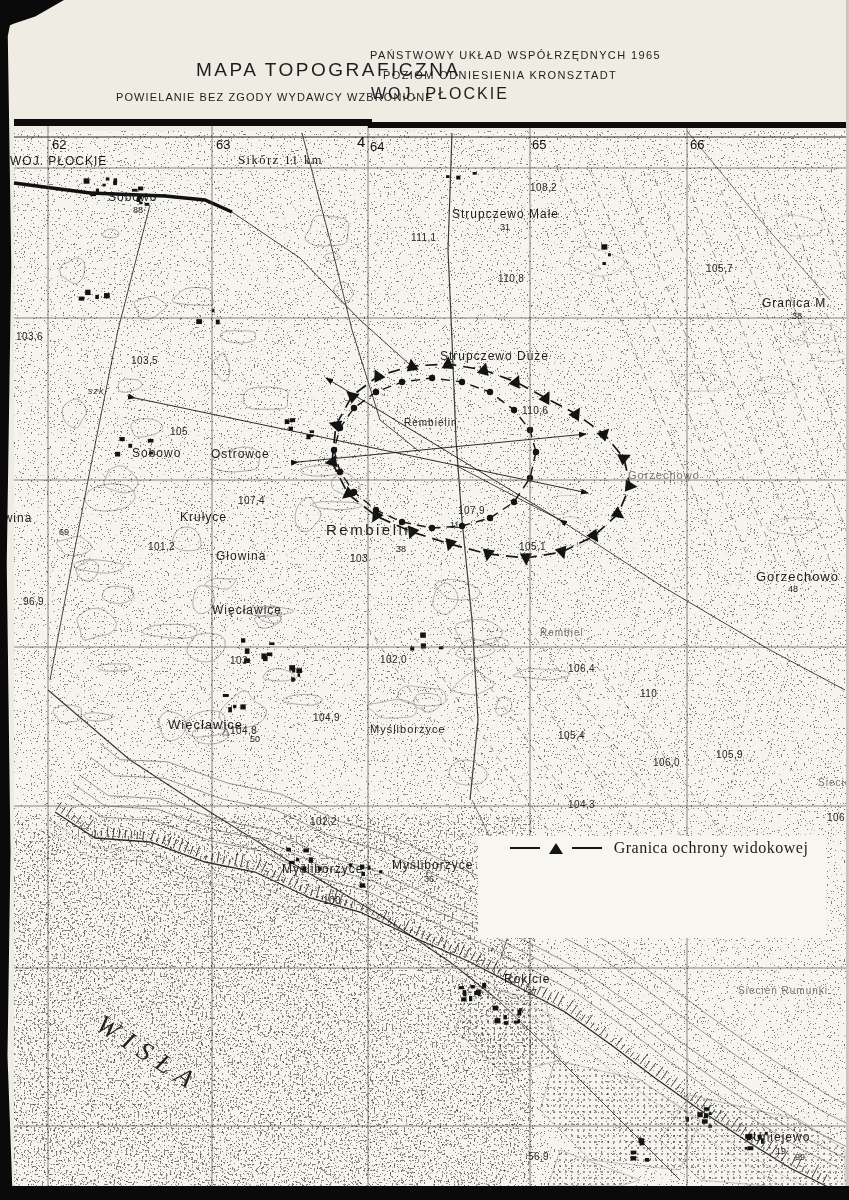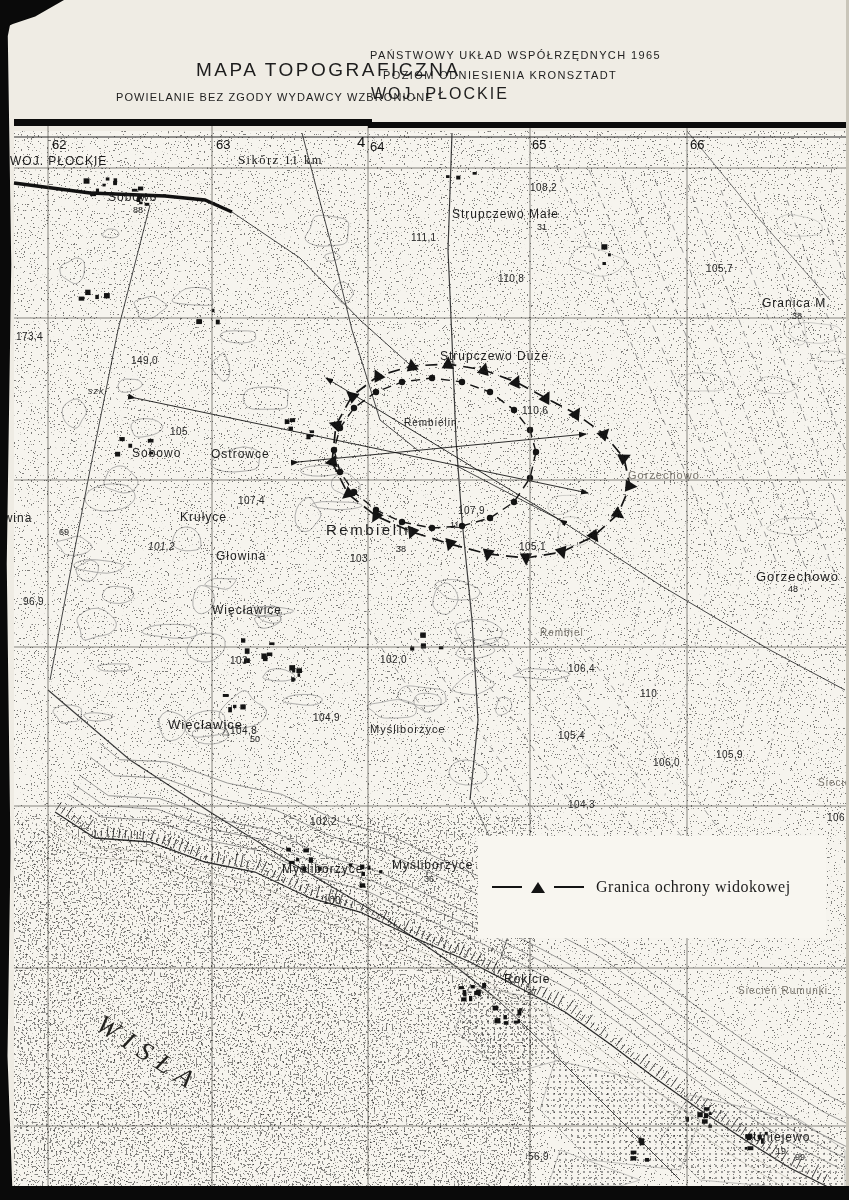--- a/index.html
+++ b/index.html
@@ -25,21 +25,21 @@
   .faint{font-size:10px;color:#77736b;letter-spacing:1px;}
   .it{font-style:italic;font-size:9px;color:#333;}
   .gridnum{font-size:13px;color:#101010;letter-spacing:0;}
   .gridnum-lg{font-size:15px;color:#101010;}
   .marginlbl{font-size:12px;color:#1a1a1a;letter-spacing:1px;}
   .margin-serif{font-size:12.5px;color:#1a1a1a;font-family:"Liberation Serif",serif;letter-spacing:1.5px;}
   .river{font-family:"Liberation Serif",serif;font-style:italic;font-size:26px;letter-spacing:9px;
          color:#23221f;transform:rotate(33deg);transform-origin:left top;}
   
   .legend{position:absolute;left:478px;top:836px;width:348px;height:102px;background:#f8f6f0;
-          z-index:4;display:flex;flex-direction:column;justify-content:center;gap:16px;}
+          z-index:4;display:flex;flex-direction:row;justify-content:center;gap:16px;}
   .leg-row{display:flex;align-items:center;height:24px;}
   .leg-sym{display:flex;align-items:center;width:118px;padding-left:14px;box-sizing:border-box;}
   .seg{width:30px;height:0;border-top:2px solid #141414;}
   .tri{width:0;height:0;border-left:7px solid transparent;border-right:7px solid transparent;
        border-bottom:11px solid #141414;margin:0 9px;}
   .dotg{width:9px;height:9px;border-radius:50%;background:#141414;margin:0 11px;}
   .leg-label{font-family:"Liberation Serif",serif;font-size:16px;color:#1c1c1c;letter-spacing:.5px;}
   
   .edge-left{position:absolute;left:0;top:0;width:15px;height:1200px;background:#0a0a0a;z-index:6;
      clip-path:polygon(0 0,100% 0,52% 3%,75% 22%,45% 47%,70% 71%,50% 88%,85% 100%,0 100%);}
@@ -490,21 +490,21 @@
       <div class="maplbl gridnum" style="left: 216px; top: 122px;">63</div>
       <div class="maplbl gridnum-lg" style="left: 357px; top: 118px;">4</div>
       <div class="maplbl gridnum" style="left: 370px; top: 124px;">64</div>
       <div class="maplbl gridnum" style="left: 532px; top: 122px;">65</div>
       <div class="maplbl gridnum" style="left: 690px; top: 122px;">66</div>
       <div class="maplbl marginlbl" style="left: 10px; top: 139px;">WOJ. PŁOCKIE</div>
       <div class="maplbl margin-serif" style="left: 238px; top: 138px;">Sikórz 11 km</div>
       <div class="maplbl place" style="left: 108px; top: 175px;">Sobowo</div>
       <div class="maplbl sub" style="left: 133px; top: 190px;">88</div>
       <div class="maplbl place" style="left: 452px; top: 192px;">Strupczewo Małe</div>
-      <div class="maplbl sub" style="left: 500px; top: 207px; margin-left: 37px;">31</div>
+      <div class="maplbl sub" style="left: 500px; top: 207px;">31</div>
       <div class="maplbl place" style="left: 762px; top: 281px;">Granica M.</div>
       <div class="maplbl sub" style="left: 792px; top: 296px;">38</div>
       <div class="maplbl place" style="left: 440px; top: 334px;">Strupczewo Duże</div>
       <div class="maplbl sub" style="left: 478px; top: 349px;">13</div>
       <div class="maplbl place" style="left: 132px; top: 431px;">Sobowo</div>
       <div class="maplbl place" style="left: 211px; top: 432px;">Ostrowce</div>
       <div class="maplbl place" style="left: 180px; top: 495px;">Krułyce</div>
       <div class="maplbl place" style="left: 216px; top: 534px;">Głowina</div>
       <div class="maplbl place" style="left: -18px; top: 496px;">Głowina</div>
       <div class="maplbl sub" style="left: 20px; top: 512px; padding-left: 39px;">69</div>
@@ -529,26 +529,26 @@
       <div class="maplbl sub" style="left: 396px; top: 529px;">38</div>
       <div class="maplbl sub" style="left: 450px; top: 505px;">11</div>
       <div class="maplbl faint" style="left: 540px; top: 612px;">Rembiel</div>
       <div class="maplbl faint" style="left: 778px; top: 762px; margin-left: 40px;">Siecień Ru</div>
       <div class="maplbl river" style="left: 106px; top: 995px;">WISŁA</div>
       <div class="maplbl spot" style="left: 411px; top: 169px; margin-top: 48px;">111,1</div>
       <div class="maplbl spot" style="left: 530px; top: 167px;">108,2</div>
       <div class="maplbl spot" style="left: 498px; top: 258px;">110,8</div>
       <div class="maplbl spot" style="left: 706px; top: 248px;">105,7</div>
       <div class="maplbl spot" style="left: 522px; top: 390px;">110,6</div>
-      <div class="maplbl spot" style="left: 16px; top: 316px;">173,4</div>
-      <div class="maplbl spot" style="left: 131px; top: 340px;">149,0</div>
+      <div class="maplbl spot" style="left: 16px; top: 316px;">103,6</div>
+      <div class="maplbl spot" style="left: 131px; top: 340px;">103,5</div>
       <div class="maplbl it" style="left: 88px; top: 371px;">szk.</div>
       <div class="maplbl spot" style="left: 170px; top: 411px;">105</div>
       <div class="maplbl spot" style="left: 238px; top: 480px;">107,4</div>
-      <div class="maplbl spot" style="left: 148px; top: 526px; font-style: italic;">101,2</div>
+      <div class="maplbl spot" style="left: 148px; top: 526px;">101,2</div>
       <div class="maplbl spot" style="left: 23px; top: 581px;">96,9</div>
       <div class="maplbl spot" style="left: 230px; top: 640px;">103</div>
       <div class="maplbl spot" style="left: 380px; top: 639px;">102,0</div>
       <div class="maplbl spot" style="left: 313px; top: 697px;">104,9</div>
       <div class="maplbl spot" style="left: 222px; top: 710px;">△104,8</div>
       <div class="maplbl spot" style="left: 310px; top: 801px;">102,2</div>
       <div class="maplbl spot" style="left: 323px; top: 880px;">100</div>
       <div class="maplbl spot" style="left: 458px; top: 470px; margin-top: 20px;">107,9</div>
       <div class="maplbl spot" style="left: 519px; top: 526px;">105,1</div>
       <div class="maplbl spot" style="left: 350px; top: 538px;">103</div>

